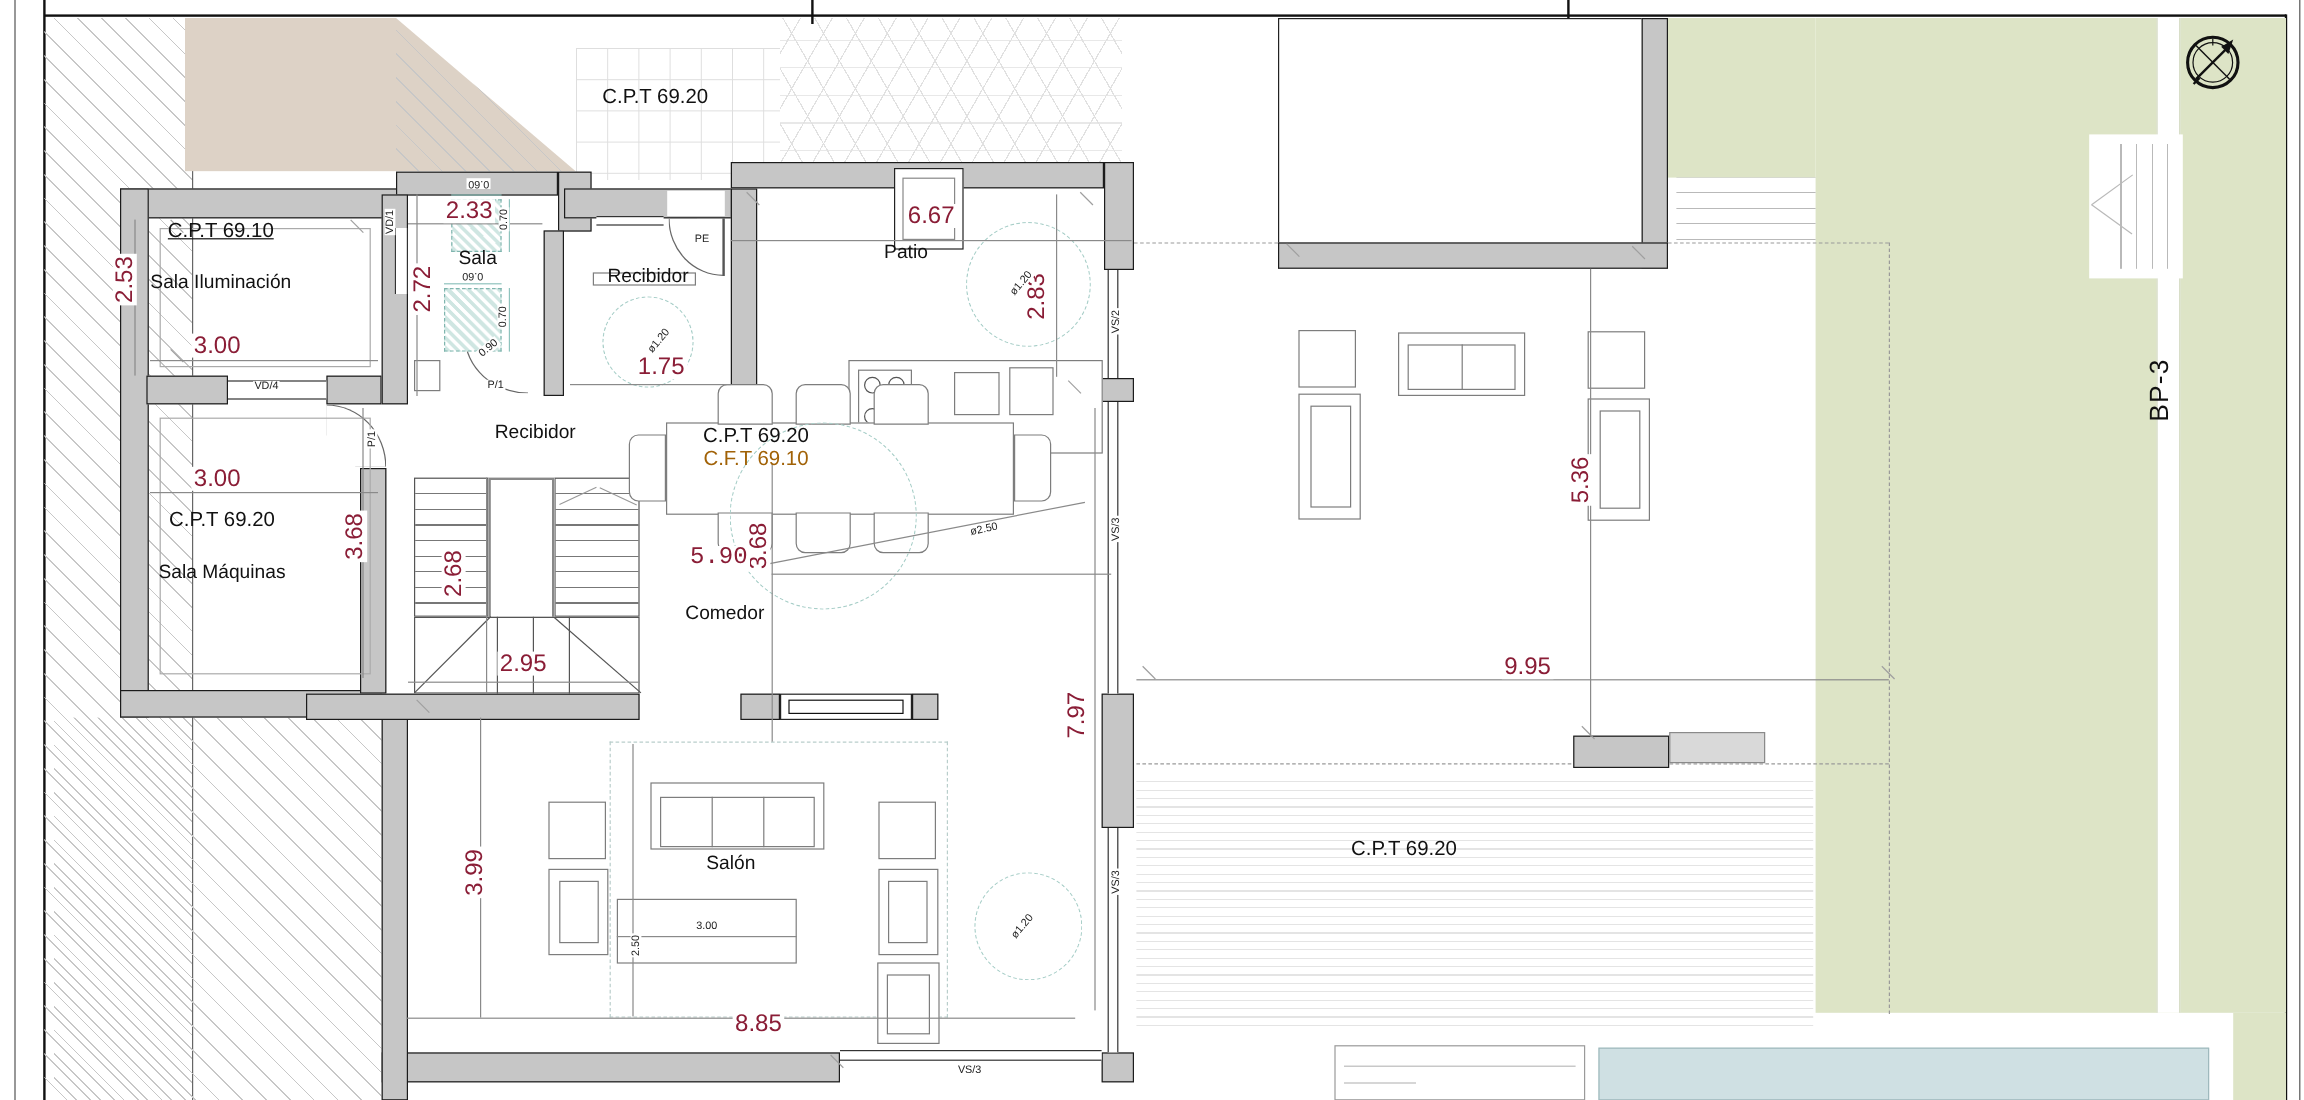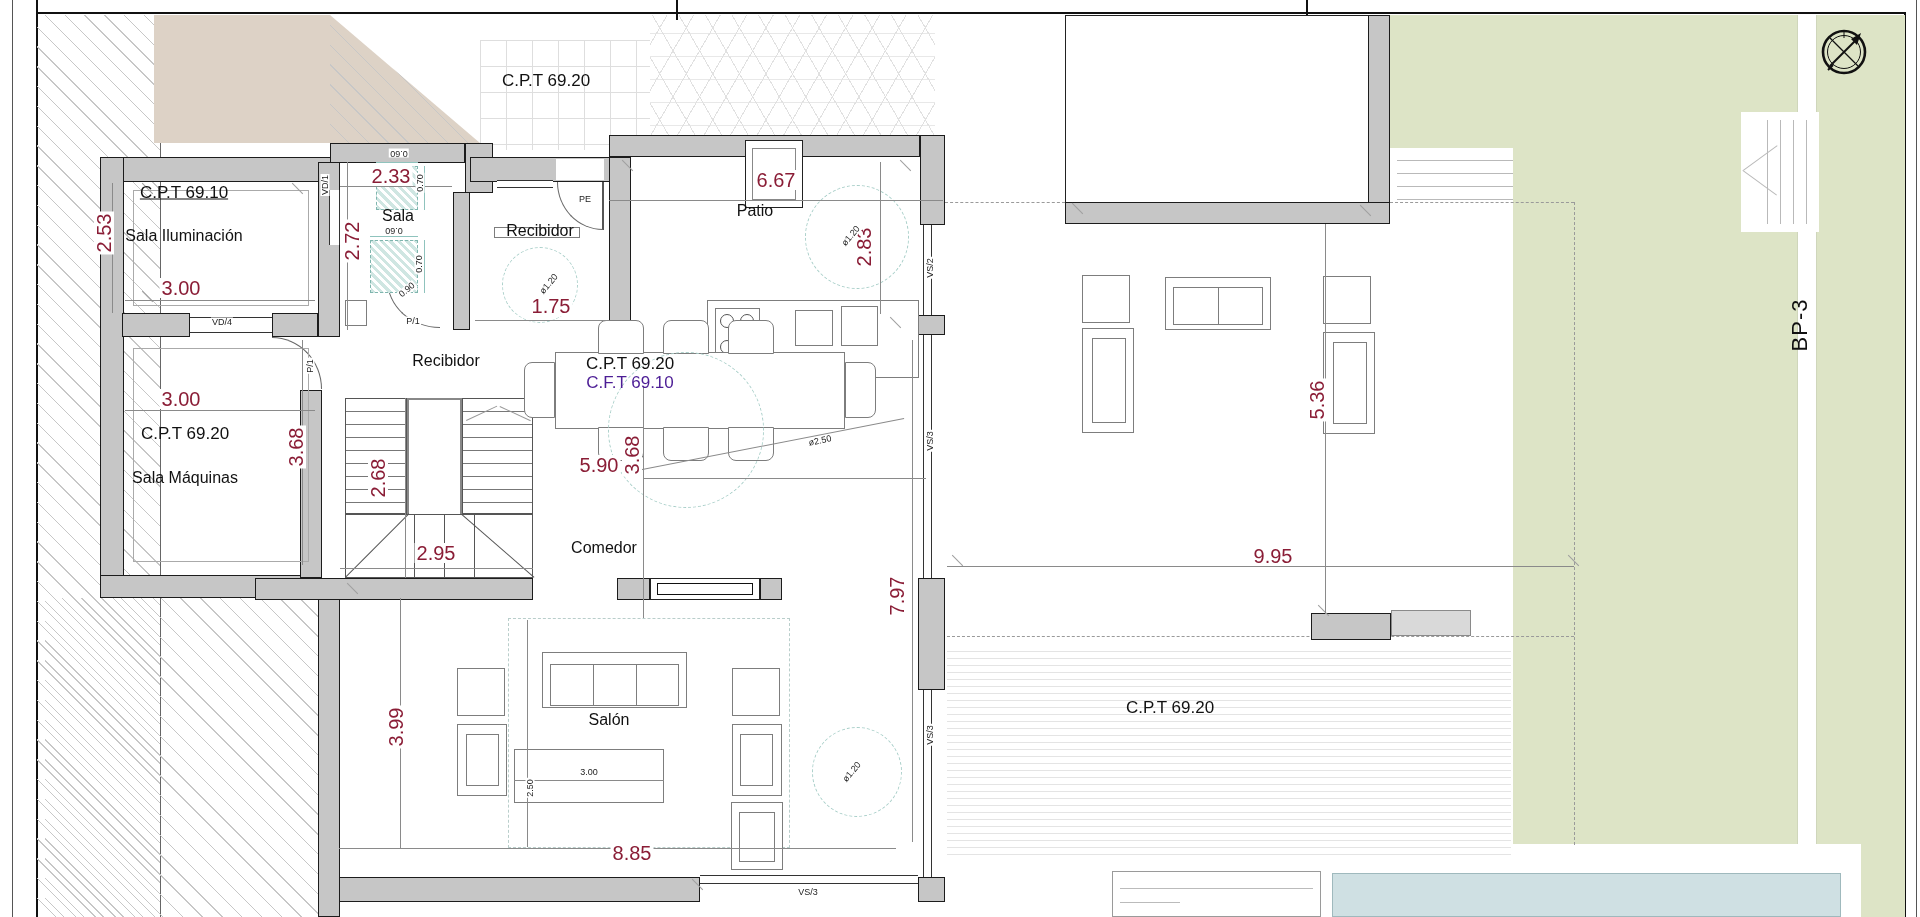--- a/index.html
+++ b/index.html
@@ -38,21 +38,21 @@
   .treads-h{position:absolute;background:repeating-linear-gradient(180deg,#fff 0 12px,#777 12px 13px);border:1px solid #555;box-sizing:border-box;}
   .treads-v{position:absolute;background:repeating-linear-gradient(90deg,transparent 0 12px,#b9b9b9 12px 13px);}
   .fixture{position:absolute;background:repeating-linear-gradient(45deg,#cfe6e2 0 3px,#ffffff 3px 6px);border:1px dashed #7fb5ae;box-sizing:border-box;}
   .ctick{position:absolute;width:15px;height:1px;background:#9f9f9f;}
   
   .lbl{position:absolute;white-space:nowrap;line-height:1;transform:translate(-50%,-50%);}
   .site{font-size:17px;color:#111;}
   .room{font-size:16px;color:#111;}
   .dim{font-size:20px;color:#8a1d36;background:#fff;padding:0 2px;}
   .tiny{font-size:9px;color:#222;background:#fff;padding:0 1px;}
-  .orange{color:#4c1d95;}
+  .orange{color:#a16207;}
   .bp{font-size:22px;color:#111;letter-spacing:1px;}
 </style>
 </head>
 <body>
 
 <div class="plan">
 
   <div class="abs" style="left:12px;top:0;width:1px;height:917px;background:#555;"></div>
   <div class="abs" style="left:36px;top:0;width:2px;height:917px;background:#111;"></div>
   <div class="abs" style="left:37px;top:12px;width:1868px;height:2px;background:#111;"></div>
@@ -299,23 +299,23 @@
       <div class="lbl site" style="left: 630px; top: 363px; transform: translate(-50%, -50%) rotate(0deg);">C.P.T 69.20</div>
       <div class="lbl site orange" style="left: 630px; top: 382px; transform: translate(-50%, -50%) rotate(0deg);">C.F.T 69.10</div>
       <div class="lbl tiny" style="left: 310px; top: 366px; transform: translate(-50%, -50%) rotate(-90deg);">P/1</div>
       <div class="lbl dim" style="left: 181px; top: 399px; transform: translate(-50%, -50%) rotate(0deg);">3.00</div>
       <div class="lbl site" style="left: 185px; top: 433px; transform: translate(-50%, -50%) rotate(0deg);">C.P.T 69.20</div>
       <div class="lbl room" style="left: 185px; top: 478px; transform: translate(-50%, -50%) rotate(0deg);">Sala Máquinas</div>
       <div class="lbl dim" style="left: 296px; top: 447px; transform: translate(-50%, -50%) rotate(-90deg);">3.68</div>
       <div class="lbl dim" style="left: 378px; top: 478px; transform: translate(-50%, -50%) rotate(-90deg);">2.68</div>
       <div class="lbl dim" style="left: 436px; top: 553px; transform: translate(-50%, -50%) rotate(0deg);">2.95</div>
       <div class="lbl dim" style="left: 632px; top: 455px; transform: translate(-50%, -50%) rotate(-90deg);">3.68</div>
-      <div class="lbl dim" style="left: 599px; top: 465px; transform: translate(-50%, -50%) rotate(0deg);">5.90</div>
+      <div class="lbl dim" style="left: 599px; top: 465px; transform: translate(-50%, -50%) rotate(0deg); font-family: Liberation Mono, monospace;">5.90</div>
       <div class="lbl tiny" style="left: 820px; top: 441px; transform: translate(-50%, -50%) rotate(-12deg);">ø2.50</div>
-      <div class="lbl room" style="left: 604px; top: 548px; transform: translate(-50%, -50%) rotate(0deg); text-align: right;">Comedor</div>
+      <div class="lbl room" style="left: 604px; top: 512px; transform: translate(-50%, -50%) rotate(0deg); text-align: right;">Comedor</div>
       <div class="lbl tiny" style="left: 930px; top: 441px; transform: translate(-50%, -50%) rotate(-90deg);">VS/3</div>
       <div class="lbl dim" style="left: 897px; top: 596px; transform: translate(-50%, -50%) rotate(-90deg);">7.97</div>
       <div class="lbl tiny" style="left: 930px; top: 735px; transform: translate(-50%, -50%) rotate(-90deg);">VS/3</div>
       <div class="lbl dim" style="left: 396px; top: 727px; transform: translate(-50%, -50%) rotate(-90deg);">3.99</div>
       <div class="lbl room" style="left: 609px; top: 720px; transform: translate(-50%, -50%) rotate(0deg);">Salón</div>
       <div class="lbl tiny" style="left: 530px; top: 788px; transform: translate(-50%, -50%) rotate(-90deg);">2.50</div>
       <div class="lbl tiny" style="left: 589px; top: 772px; transform: translate(-50%, -50%) rotate(0deg);">3.00</div>
       <div class="lbl tiny" style="left: 852px; top: 772px; transform: translate(-50%, -50%) rotate(-50deg);">ø1.20</div>
       <div class="lbl dim" style="left: 632px; top: 853px; transform: translate(-50%, -50%) rotate(0deg);">8.85</div>
       <div class="lbl tiny" style="left: 808px; top: 892px; transform: translate(-50%, -50%) rotate(0deg);">VS/3</div>

